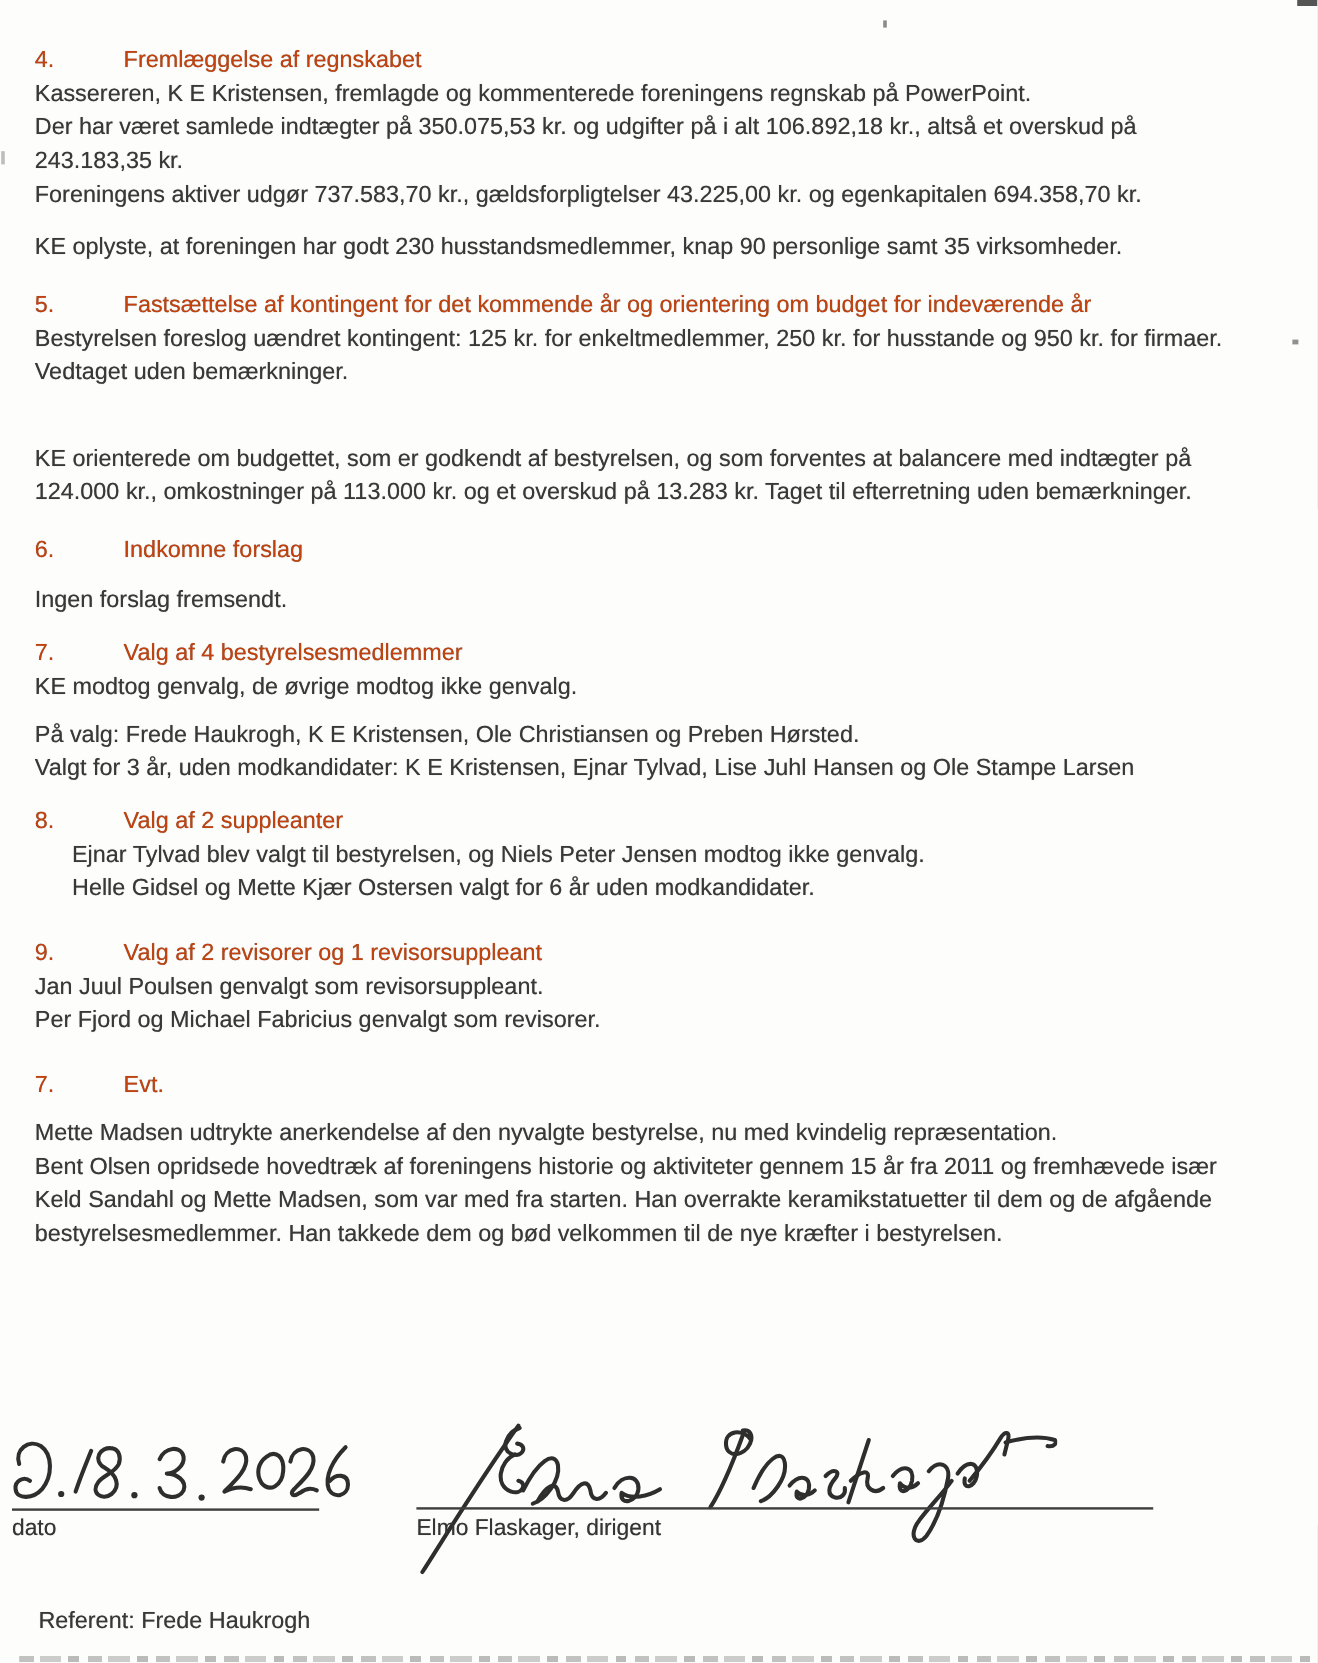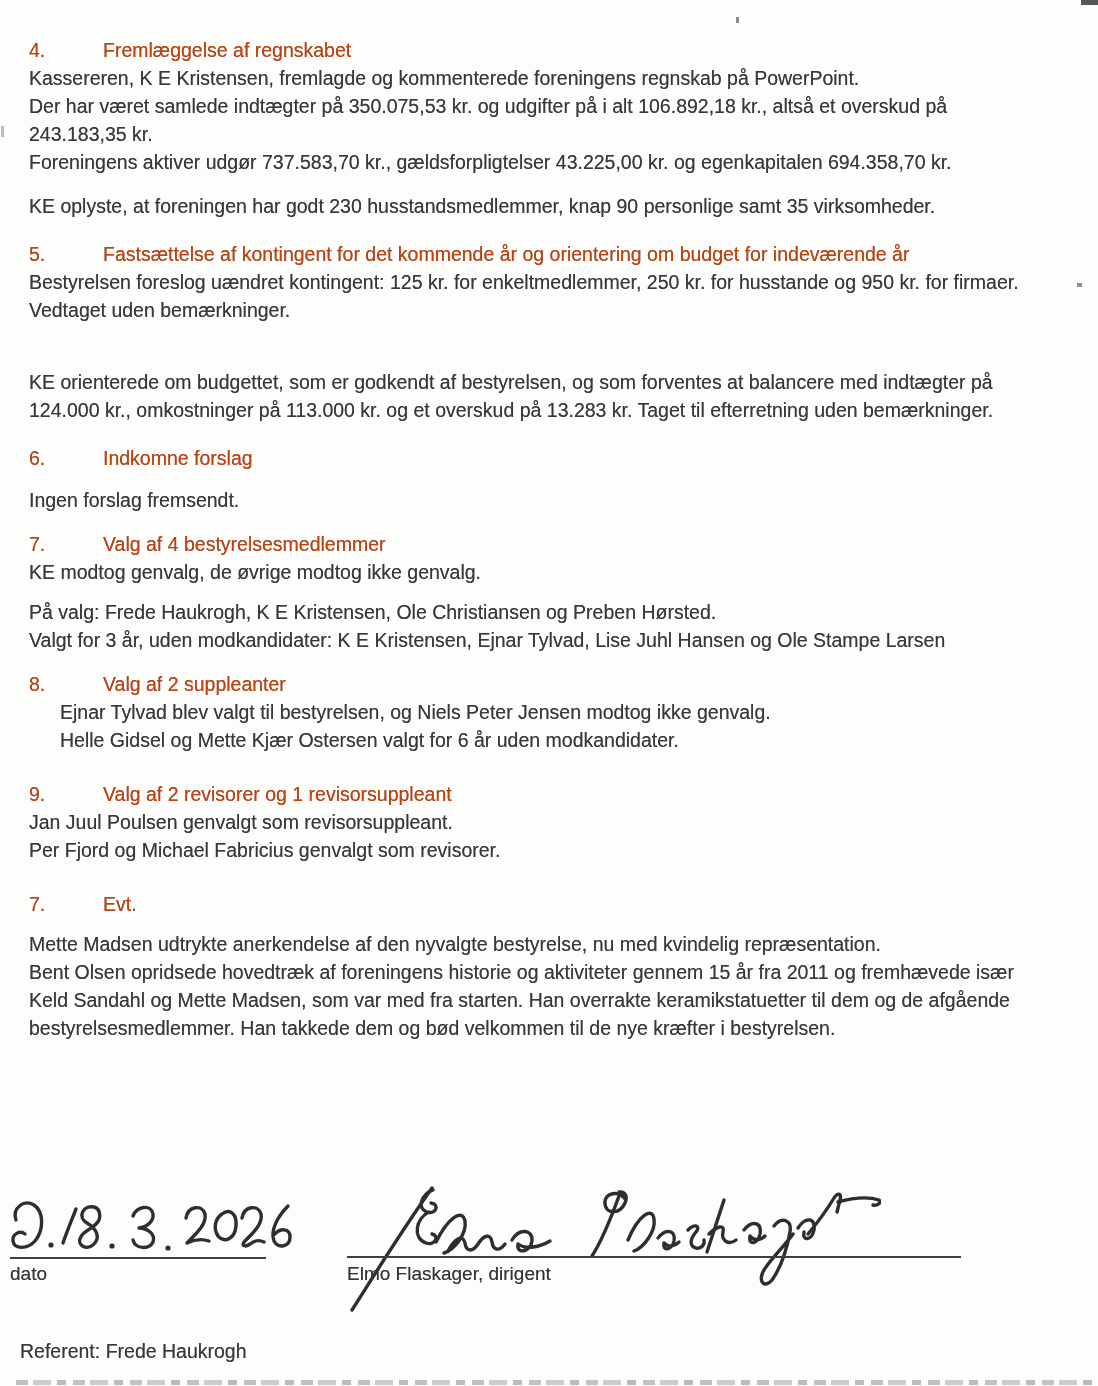--- a/index.html
+++ b/index.html
@@ -18,21 +18,21 @@
   .g20{margin-top:20px}.g26{margin-top:26px}.g28{margin-top:44px}
 
   
   .hw{position:absolute;}
   .hw svg{display:block;}
   .hw path{fill:none;stroke:#2e2e2e;stroke-width:3.4;stroke-linecap:round;stroke-linejoin:round;}
   .hw circle{fill:#2e2e2e;stroke:none;}
   .sig-rule{position:absolute;height:2px;background:#3f3f3f;}
   .rule-label{position:absolute;text-align:left;font-size:19px;color:#343434;
               line-height:24px;text-shadow:0 0 0.6px rgba(56,56,56,0.6);}
-  .referent{position:absolute;left:20px;top:1340px;font-size:19.5px;color:#383838;
+  .referent{position:absolute;left:32px;top:1340px;font-size:19.5px;color:#383838;
             text-shadow:0 0 0.6px rgba(56,56,56,0.65);}
 
   
   .speck{position:absolute;}
   .scan-bottom{
     position:absolute;left:16px;top:1380px;width:1080px;height:5px;opacity:.6;
     background:repeating-linear-gradient(90deg,
       #9a9a9a 0 12px, transparent 12px 17px,
       #ababab 17px 35px, transparent 35px 41px,
       #8f8f8f 41px 50px, transparent 50px 57px);

